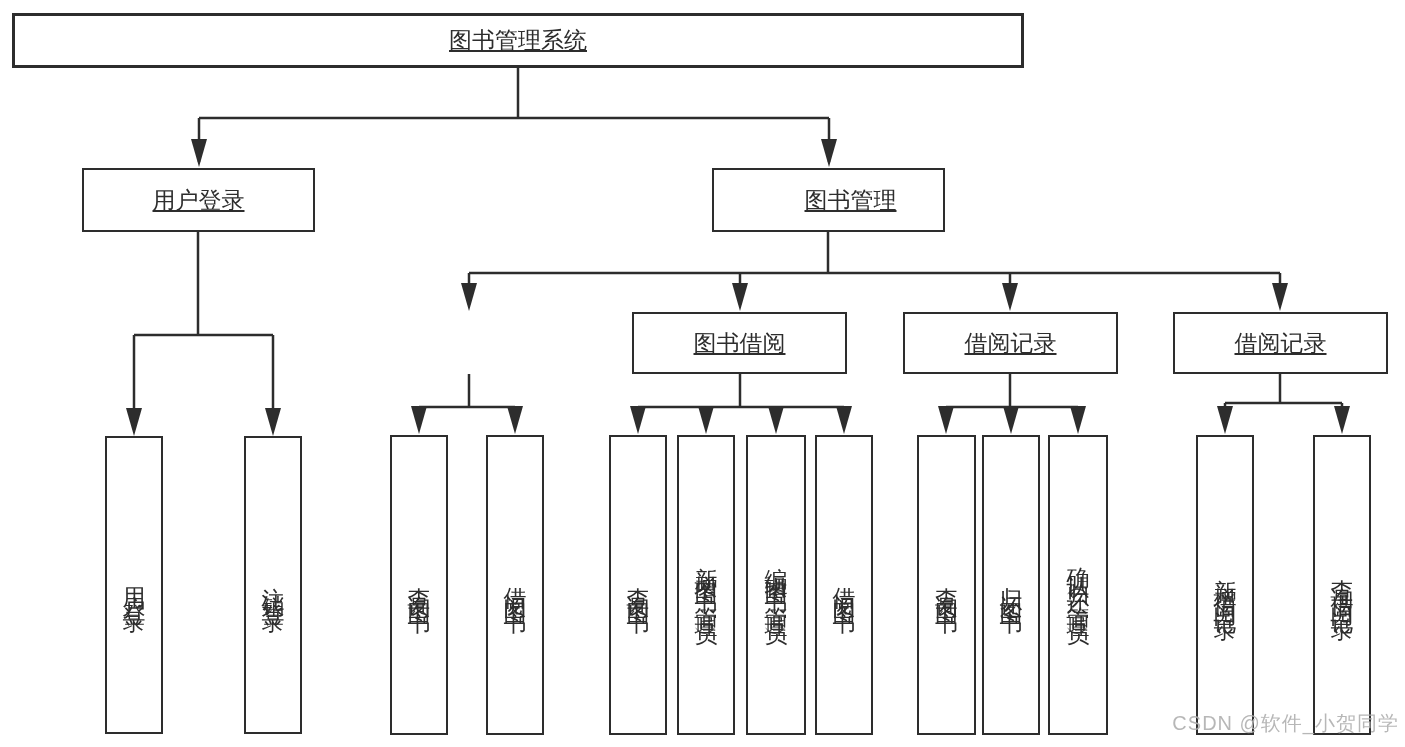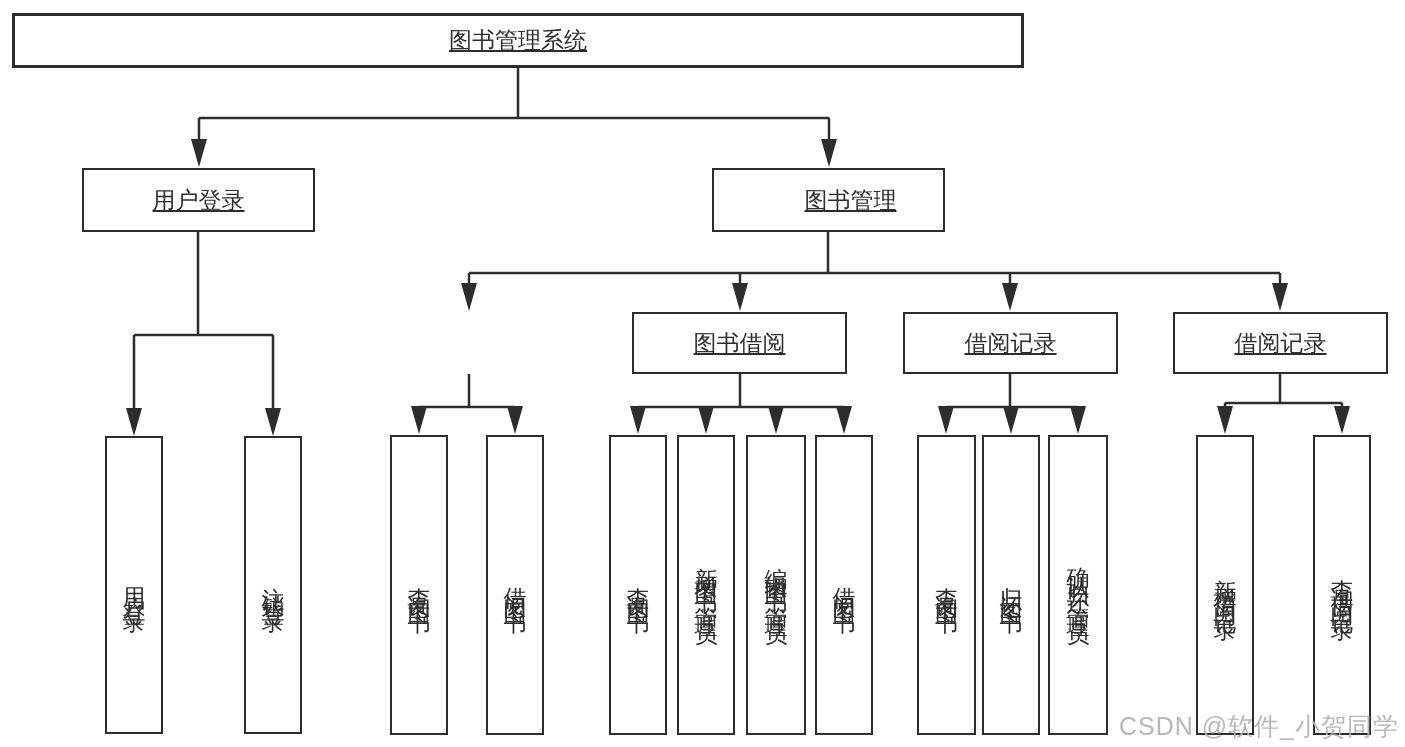--- a/index.html
+++ b/index.html
@@ -26,21 +26,21 @@
     border:2.5px solid var(--line);
     display:flex;align-items:center;justify-content:center;
     font-size:23px;
   }
   .vnode .vtext{
     writing-mode:vertical-rl;text-orientation:mixed;
     letter-spacing:8px;line-height:1;
   }
   .watermark{
     position:absolute;right:6px;top:710px;z-index:5;
-    font-size:25px;letter-spacing:1px;color:var(--wm);opacity:.9;
+    font-size:20px;letter-spacing:1px;color:var(--wm);opacity:.9;
   }
 </style>
 </head>
 <body>
 
 <div class="canvas">
 
   <svg class="wires" width="1405" height="747" viewBox="0 0 1405 747">
     <g stroke="currentColor" stroke-width="2.5" fill="none">
 

